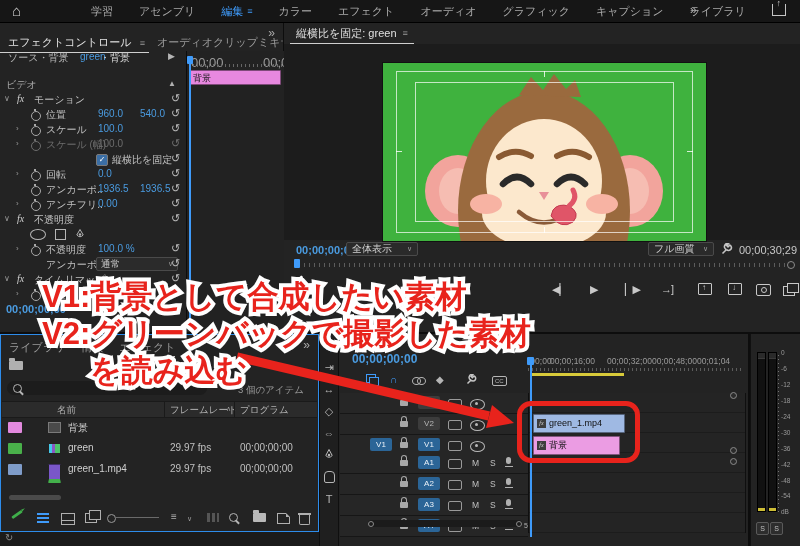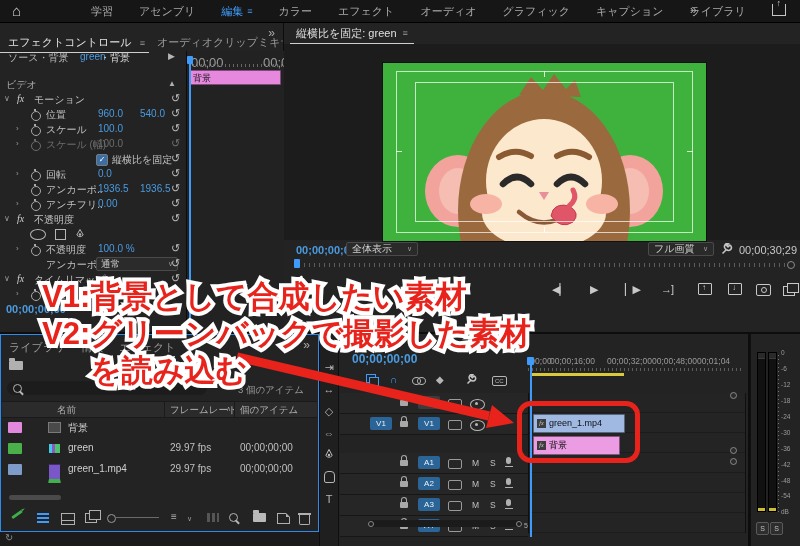--- a/index.html
+++ b/index.html
@@ -495,21 +495,21 @@
     <span class="pmore">»</span>
   </div>
   <span class="pj-crumb"></span>
   <div class="searchbox"></div>
   <span class="icon-mag" style="left:12px;top:49px;"></span>
   <span class="pj-count">3 個のアイテム</span>
   <div class="pj-head">
     <span class="c1">名前</span>
     <span class="c2">フレームレート</span>
     <span class="srt">∧</span>
-    <span class="c3">個のアイテム</span>
+    <span class="c3">プログラム</span>
     <span class="sep1"></span>
       <span class="sep2"></span>
   </div>
   <div class="pj-rows">
 
   <div class="pr-row">
         <span class="swatch" style="background: rgb(226, 137, 222);"></span>
         <span class="pr-icon matte"></span>
         <span class="pr-name">背景</span>
         <span class="pr-fps"></span>
@@ -646,20 +646,27 @@
   <div class="trk-rows">
 
   <div class="trk">
 
         <span class="icon-lock"></span>
         <span class="tbadge">V3</span>
         <span class="icon-patch"></span>
         <span class="icon-eye"></span>
       </div>
       <div class="trk">
+
+        <span class="icon-lock"></span>
+        <span class="tbadge">V2</span>
+        <span class="icon-patch"></span>
+        <span class="icon-eye"></span>
+      </div>
+      <div class="trk">
         <span class="srcb">V1</span>
         <span class="icon-lock"></span>
         <span class="tbadge target">V1</span>
         <span class="icon-patch"></span>
         <span class="icon-eye"></span>
       </div>
     </div>
   <div class="trk-rows" style="top:119px;">
 
   <div class="trk">

